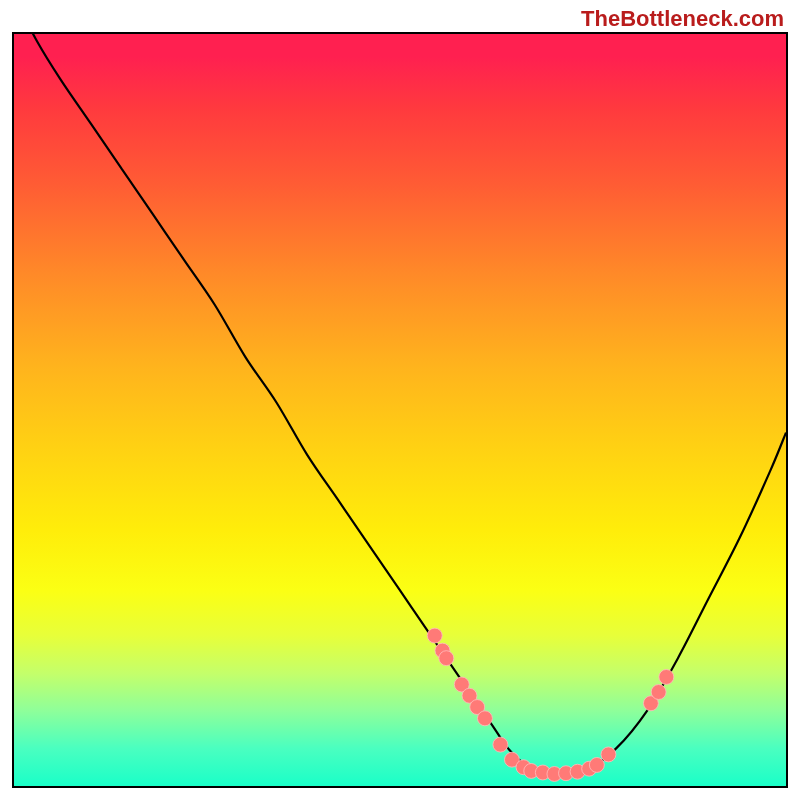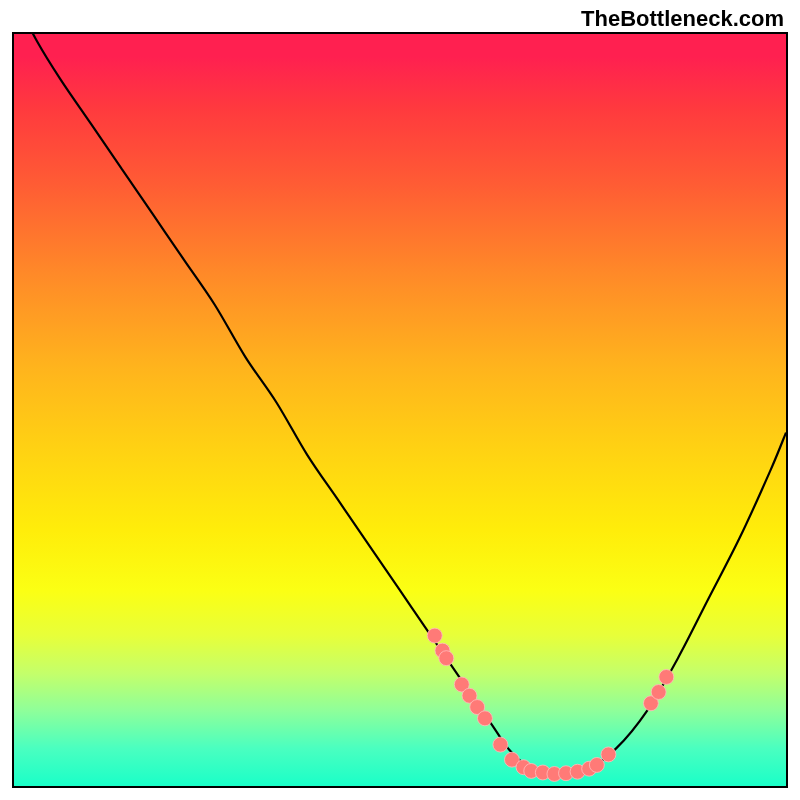--- a/index.html
+++ b/index.html
@@ -38,21 +38,21 @@
     width: 100%;
     height: 100%;
   }
   .attrib {
     position: absolute;
     top: 6px;
     right: 16px;
     font-family: Arial, Helvetica, sans-serif;
     font-size: 22px;
     font-weight: 600;
-    color: #000000;
+    color: #b91c1c;
   }
   path.curve { stroke: #000; stroke-width: 2.2; fill: none; }
   circle.pt { fill: #ff7a77; stroke: #ffbfbf; stroke-width: 0.8; }
   rect.bar { opacity: 0.0; }
 </style>
 </head>
 <body>
 
 <div class="attrib">TheBottleneck.com</div>
 

